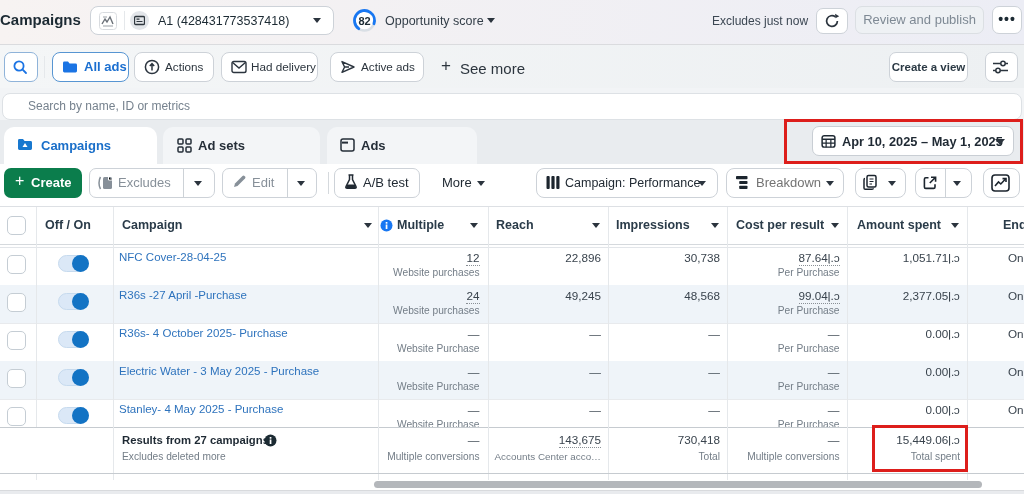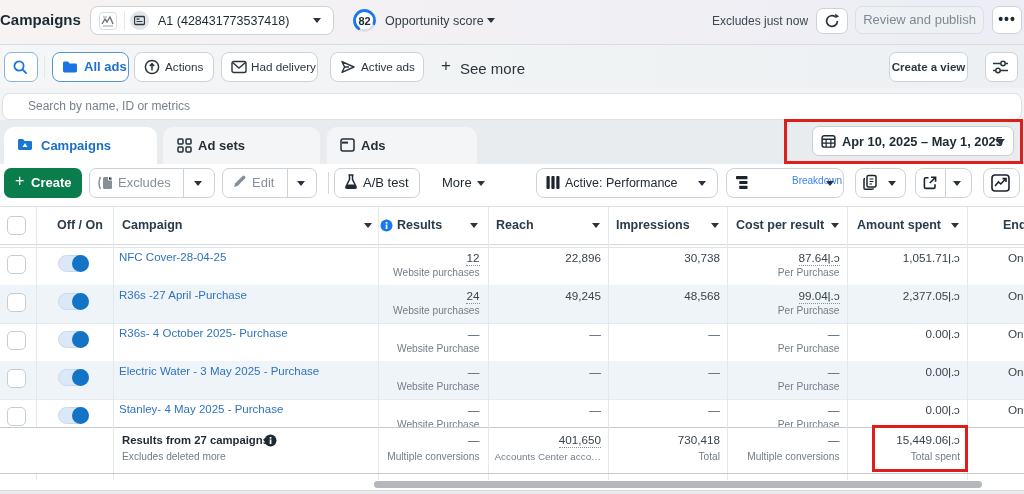--- a/index.html
+++ b/index.html
@@ -162,30 +162,30 @@
 <div class="a" style="left:363px;top:175px;font-size:13px;color:#222b34">A/B test</div>
 <div class="a" style="left:442px;top:175px;font-size:13px;color:#222b34">More</div>
 <div class="a car" style="left:477px;top:181px"></div>
 
 <div class="a btn" style="left:536px;top:168px;width:181.5px;height:30px"></div>
 <svg class="a" style="left:546px;top:175px" width="14" height="15" viewBox="0 0 14 15">
     <rect x="0.5" y="1" width="3.2" height="13" rx="1" fill="#1c252e"></rect>
     <rect x="5.4" y="1" width="3.2" height="13" rx="1" fill="#1c252e"></rect>
     <rect x="10.3" y="1" width="3.2" height="13" rx="1" fill="#1c252e"></rect>
   </svg>
-<div class="a" style="left:565px;top:175.5px;font-size:12.5px;color:#222b34">Active: Performance</div>
+<div class="a" style="left:565px;top:175.5px;font-size:12.5px;color:#222b34">Campaign: Performance</div>
 <div class="a car" style="left:698px;top:181px"></div>
 
 <div class="a btn" style="left:726px;top:168px;width:118px;height:30px"></div>
 <svg class="a" style="left:736px;top:176px" width="13" height="14" viewBox="0 0 13 14">
     <rect x="0" y="0" width="11.5" height="3.2" rx="0.8" fill="#1c252e"></rect>
     <rect x="3.2" y="5" width="8.3" height="3" rx="0.8" fill="#1c252e"></rect>
     <rect x="3.2" y="9.8" width="8.3" height="3.2" rx="0.8" fill="#1c252e"></rect>
   </svg>
-<div class="a" style="left:792px;top:175px;font-size:10px;color:#3b82f6">Breakdown</div>
+<div class="a" style="left:756px;top:175px;font-size:13px;color:#737373">Breakdown</div>
 <div class="a car" style="left:826px;top:181px"></div>
 
 <div class="a btn" style="left:855px;top:168px;width:51px;height:30px"></div>
 <svg class="a" style="left:862px;top:174px" width="16" height="17" viewBox="0 0 16 17">
     <rect x="5" y="1.5" width="9" height="11.5" rx="1.5" fill="none" stroke="#1c252e" stroke-width="1.5"></rect>
     <path d="M3 4.5 Q2 4.5 2 5.8 V14 Q2 15.3 3.3 15.3 H10 Q11.3 15.3 11.3 14.3" fill="none" stroke="#1c252e" stroke-width="1.5"></path>
     <path d="M7.5 5 h4 M7.5 7.5 h4 M7.5 10 h2.5" stroke="#1c252e" stroke-width="1.2"></path>
   </svg>
 <div class="a car" style="left:888px;top:181px"></div>
 
@@ -217,29 +217,29 @@
 <div class="a vline" style="left:36px;top:207px;height:273px"></div>
 <div class="a vline" style="left:113px;top:207px;height:273px"></div>
 <div class="a vline" style="left:377.5px;top:207px;height:273px"></div>
 <div class="a vline" style="left:488px;top:207px;height:273px"></div>
 <div class="a vline" style="left:608px;top:207px;height:273px"></div>
 <div class="a vline" style="left:727px;top:207px;height:273px"></div>
 <div class="a vline" style="left:847px;top:207px;height:273px"></div>
 <div class="a vline" style="left:967px;top:207px;height:273px"></div>
 
 <div class="a cbx" style="left:6.5px;top:215.5px"></div>
-<div class="a hdr" style="left:57px;top:218px">Off / On</div>
+<div class="a hdr" style="left:45px;top:218px">Off / On</div>
 <div class="a hdr" style="left:122px;top:218px">Campaign</div>
 <div class="a car" style="left:364px;top:223px"></div>
 <svg class="a" style="left:380px;top:219px" width="13" height="13" viewBox="0 0 13 13">
     <circle cx="6.5" cy="6.5" r="6" fill="#1877f2"></circle>
     <rect x="5.7" y="5.5" width="1.7" height="4.5" fill="#fff"></rect>
     <rect x="5.7" y="3" width="1.7" height="1.7" fill="#fff"></rect>
   </svg>
-<div class="a hdr" style="left:397px;top:218px">Results</div>
+<div class="a hdr" style="left:397px;top:218px">Multiple</div>
 <div class="a car" style="left:470px;top:223px"></div>
 <div class="a hdr" style="left:496px;top:218px">Reach</div>
 <div class="a car" style="left:592px;top:223px"></div>
 <div class="a hdr" style="left:616px;top:218px">Impressions</div>
 <div class="a car" style="left:711px;top:223px"></div>
 <div class="a hdr" style="left:736px;top:218px">Cost per result</div>
 <div class="a car" style="left:831px;top:223px"></div>
 <div class="a hdr" style="left:857px;top:218px">Amount spent</div>
 <div class="a car" style="left:951px;top:223px"></div>
 <div class="a hdr" style="left:1003px;top:218px">Ends</div>
@@ -324,21 +324,21 @@
 <div class="a vline" style="left:967px;top:427px;height:46px;z-index:11"></div>
 <div class="a" style="left:122px;top:434px;font-size:11.3px;font-weight:bold;color:#1e2933;z-index:12">Results from 27 campaigns</div>
 <svg class="a" style="left:264px;top:433.5px;z-index:12" width="13" height="13" viewBox="0 0 13 13">
     <circle cx="6.5" cy="6.5" r="6" fill="#1c2b33"></circle>
     <rect x="5.7" y="5.5" width="1.7" height="4.5" fill="#fff"></rect>
     <rect x="5.7" y="3" width="1.7" height="1.7" fill="#fff"></rect>
   </svg>
 <div class="a sub" style="left:122px;top:451px;font-size:10.2px;z-index:12">Excludes deleted more</div>
 <div class="a dash" style="right:544.5px;top:433px;z-index:12">—</div>
 <div class="a sub" style="right:544.5px;top:451px;font-size:10.2px;z-index:12">Multiple conversions</div>
-<div class="a num" style="right:423px;top:433px;z-index:12"><span class="dot">401,650</span></div>
+<div class="a num" style="right:423px;top:433px;z-index:12"><span class="dot">143,675</span></div>
 <div class="a sub" style="right:423px;top:451px;font-size:9.9px;z-index:12">Accounts Center acco…</div>
 <div class="a num" style="right:304px;top:433px;z-index:12">730,418</div>
 <div class="a sub" style="right:304px;top:451px;font-size:10.2px;z-index:12">Total</div>
 <div class="a dash" style="right:184.5px;top:433px;z-index:12">—</div>
 <div class="a sub" style="right:184.5px;top:451px;font-size:10.2px;z-index:12">Multiple conversions</div>
 <div class="a num" style="right:64px;top:433px;z-index:12">15,449.06ļ.<span class="fc">c</span></div>
 <div class="a sub" style="right:64px;top:451px;font-size:10.2px;z-index:12">Total spent</div>
 <div class="redbox" style="left:872px;top:424.5px;width:95.5px;height:47px"></div>
 
 <div class="a" style="left:374px;top:481px;width:608px;height:6.5px;background:#b4b7bb;border-radius:3.5px;z-index:20"></div>

